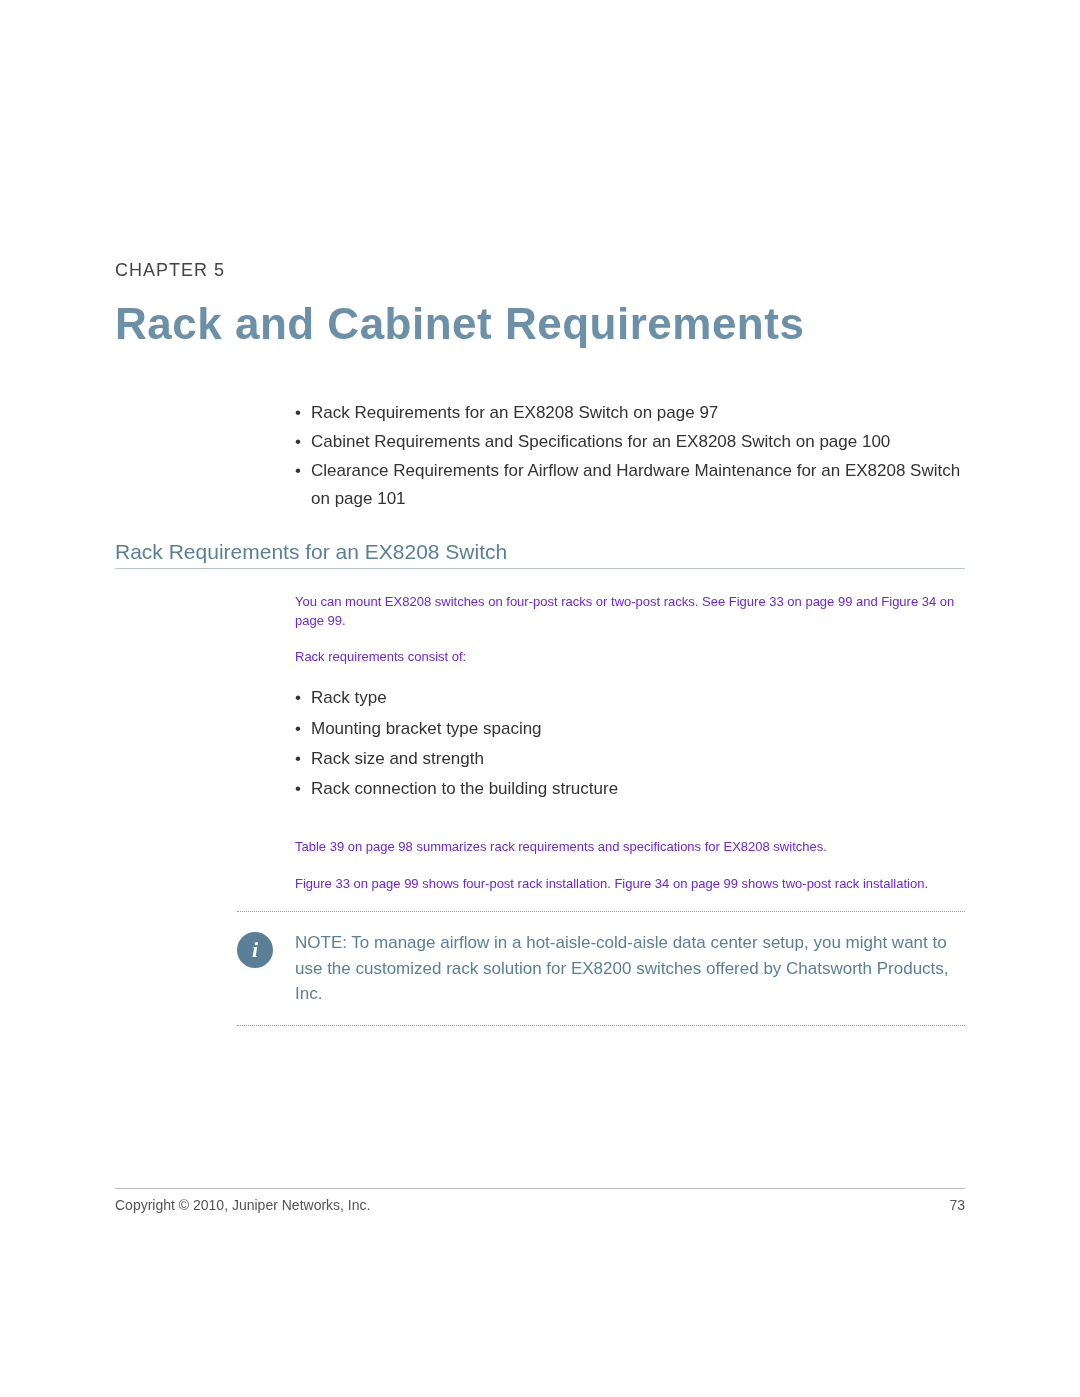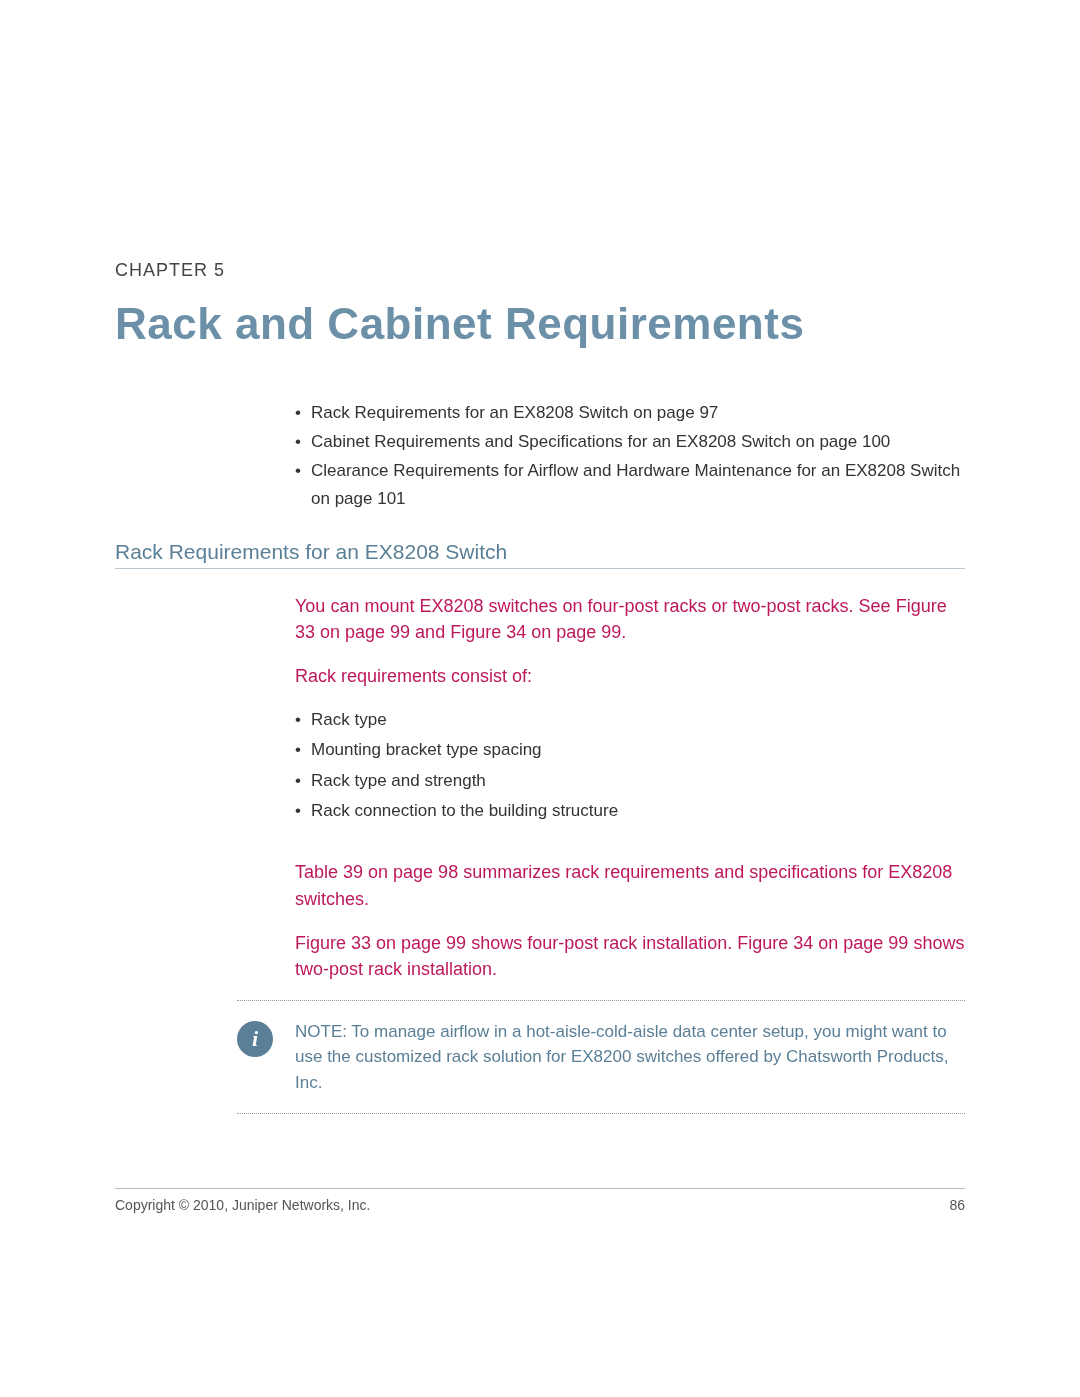--- a/index.html
+++ b/index.html
@@ -49,23 +49,23 @@
     color: #5a7f97;
     font-weight: 400;
     border-bottom: 1px solid #b7c5cf;
     padding-bottom: 4px;
     margin-bottom: 24px;
   }
   .body-block {
     margin-left: 180px;
   }
   .para {
-    font-size: 18px;
+    font-size: 13px;
     line-height: 1.45;
-    color: #be185d;
+    color: #6d28d9;
     margin-bottom: 18px;
   }
   .req-list {
     list-style: none;
     margin-bottom: 35px;
   }
   .req-list li {
     position: relative;
     padding-left: 16px;
     font-size: 17px;
@@ -139,30 +139,30 @@
   </ul>
 
   <div class="section-heading">Rack Requirements for an EX8208 Switch</div>
 
   <div class="body-block">
     <p class="para">You can mount EX8208 switches on four-post racks or two-post racks. See Figure 33 on page 99 and Figure 34 on page 99.</p>
     <p class="para">Rack requirements consist of:</p>
     <ul class="req-list">
       <li>Rack type</li>
       <li>Mounting bracket type spacing</li>
-      <li>Rack type and strength</li>
+      <li>Rack size and strength</li>
       <li>Rack connection to the building structure</li>
     </ul>
     <p class="para">Table 39 on page 98 summarizes rack requirements and specifications for EX8208 switches.</p>
     <p class="para">Figure 33 on page 99 shows four-post rack installation. Figure 34 on page 99 shows two-post rack installation.</p>
   </div>
 
   <div class="note-block">
     <div class="note-icon">i</div>
     <div class="note-text">NOTE:  To manage airflow in a hot-aisle-cold-aisle data center setup, you might want to use the customized rack solution for EX8200 switches offered by Chatsworth Products, Inc.</div>
   </div>
 
   <div class="footer">
     <span>Copyright © 2010, Juniper Networks, Inc.</span>
-    <span>86</span>
+    <span>73</span>
   </div>
 
 </div>
 
 </body></html>

